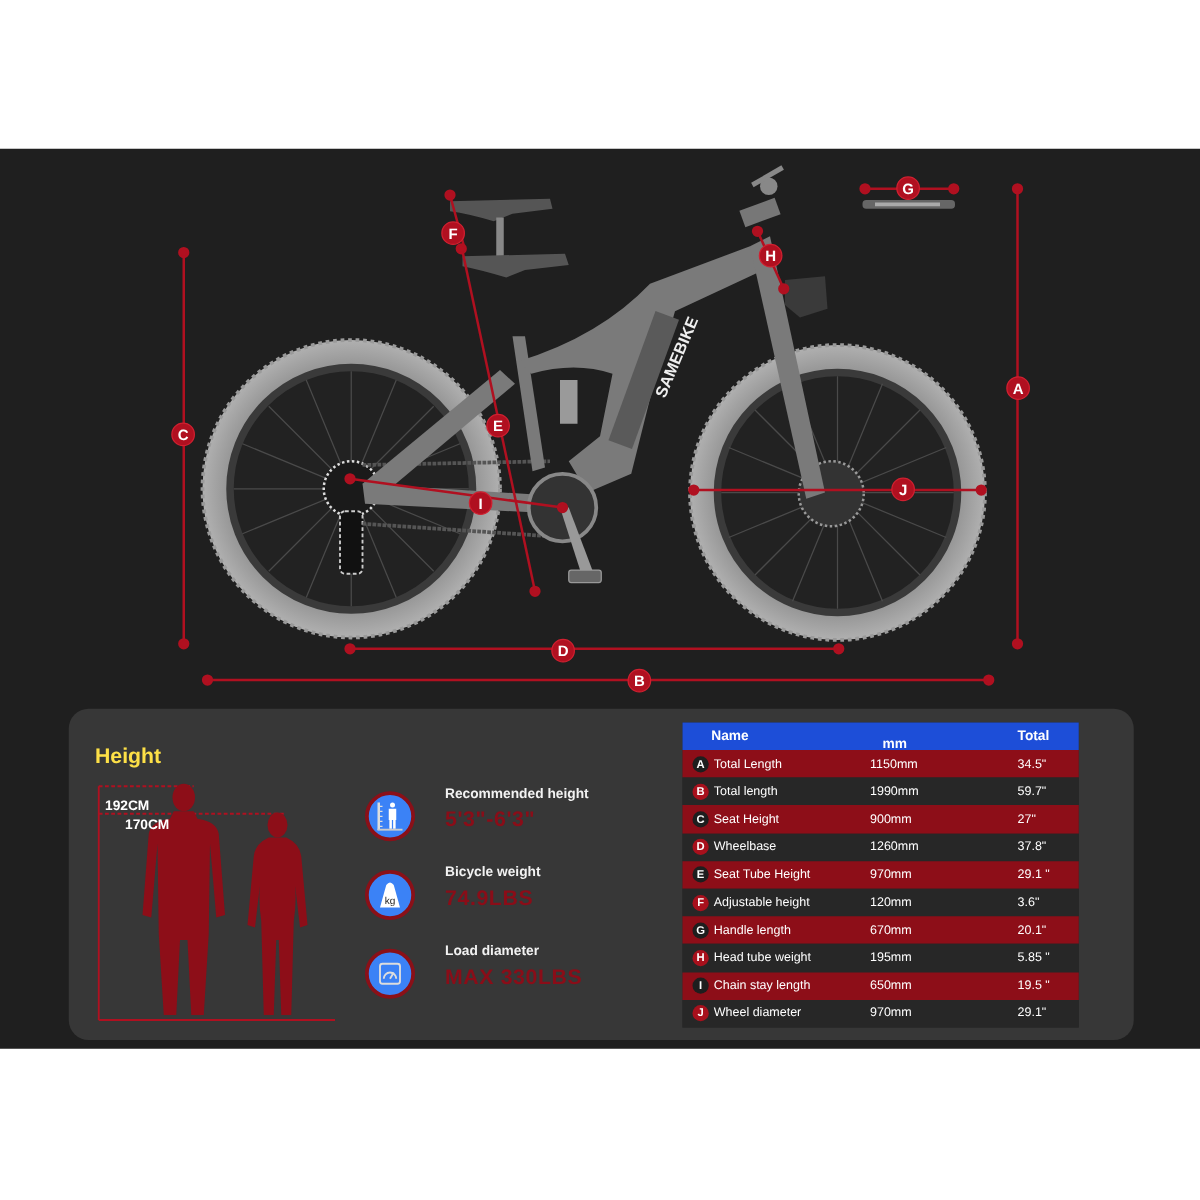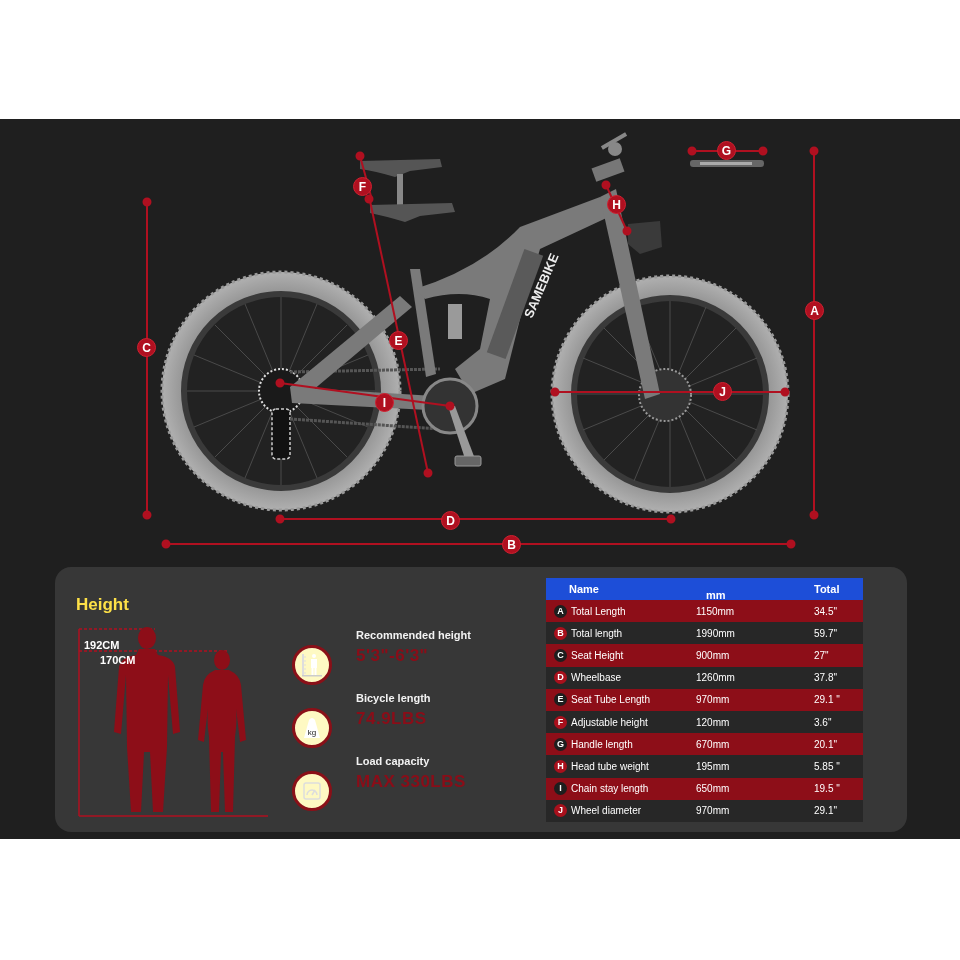--- a/index.html
+++ b/index.html
@@ -5,21 +5,21 @@
   html,body{margin:0;padding:0;}
   body{width:960px;height:960px;background:#ffffff;position:relative;overflow:hidden;font-family:"Liberation Sans",sans-serif;}
   .stage{position:absolute;left:0;top:119px;width:960px;height:720px;background:#1f1f1f;}
   .bike-svg{position:absolute;left:0;top:0;}
   .marker{position:absolute;width:19px;height:19px;border-radius:50%;background:#b01020;color:#fff;font-weight:bold;font-size:12px;line-height:19px;text-align:center;border:1px solid #d02030;box-sizing:border-box;}
   .panel{position:absolute;left:55px;top:448px;width:852px;height:265px;background:#373737;border-radius:16px;}
   .h-title{position:absolute;left:21px;top:28px;color:#fde047;font-size:17px;font-weight:bold;}
   .cm{position:absolute;color:#fff;font-size:11px;font-weight:bold;}
   .people{position:absolute;left:0;top:0;}
   .spec{position:absolute;left:237px;}
-  .spec-icon{position:absolute;left:0;top:16px;width:40px;height:40px;border-radius:50%;border:3px solid #8a1018;box-sizing:border-box;background:#fef9c3;text-decoration:underline;}
+  .spec-icon{position:absolute;left:0;top:4px;width:40px;height:40px;border-radius:50%;border:3px solid #8a1018;box-sizing:border-box;background:#3b82f6;text-decoration:underline;}
   .spec-label{position:absolute;left:64px;top:0;color:#f2f2f2;font-size:11px;font-weight:bold;white-space:nowrap;}
   .spec-value{position:absolute;left:64px;top:17px;color:#8a0d18;font-size:17px;font-weight:bold;white-space:nowrap;letter-spacing:0.5px;}
   .table{position:absolute;left:491px;top:11px;width:317px;background:#262626;}
   .thead{height:22px;display:flex;align-items:center;color:#fff;font-size:11px;font-weight:bold;background:#1d4ed8;}
   .row{height:22.2px;display:flex;align-items:center;color:#fff;font-size:10px;}
   .row.red{background:#8d0e18;}
   .row.dark{background:#272727;}
   .c-name{width:150px;display:flex;align-items:center;padding-left:8px;box-sizing:border-box;}
   .c-mm{width:118px;}
   .c-in{width:49px;}
@@ -200,32 +200,32 @@
       <div class="spec-label">Recommended height</div>
       <div class="spec-value">5'3"-6'3"</div>
     </div>
     <div class="spec" style="top:125px;">
       <div class="spec-icon">
         <svg width="34" height="34" viewBox="0 0 34 34">
             <path d="M 14,9 Q 17,5 20,9 L 25,27 L 9,27 Z" fill="#fff"></path>
             <text x="17" y="24" font-size="8" text-anchor="middle" fill="#222" font-family="Liberation Sans, sans-serif">kg</text>
           </svg>
       </div>
-      <div class="spec-label">Bicycle length</div>
+      <div class="spec-label">Bicycle weight</div>
       <div class="spec-value">74.9LBS</div>
     </div>
     <div class="spec" style="top:188px;">
       <div class="spec-icon">
         <svg width="34" height="34" viewBox="0 0 34 34">
             <rect x="9" y="9" width="16" height="16" rx="2" fill="none" stroke="#ddd" stroke-width="1.5"></rect>
             <path d="M 12,21 A 5,5 0 0 1 22,21" fill="none" stroke="#ddd" stroke-width="1.5"></path>
             <line x1="17" y1="21" x2="20" y2="16" stroke="#ddd" stroke-width="1.5"></line>
           </svg>
       </div>
-      <div class="spec-label">Load capacity</div>
+      <div class="spec-label">Load diameter</div>
       <div class="spec-value">MAX 330LBS</div>
     </div>
 
     <div class="table">
       <div class="thead">
         <div class="c-name" style="padding-left:23px;">Name</div>
         <div class="c-mm" style="padding-left:10px;box-sizing:border-box;margin-top:12px;">mm</div>
         <div class="c-in">Total</div>
       </div>
       <div class="row red">
@@ -256,21 +256,21 @@
           <div class="c-name">
             <span class="badge">D</span>
             <span>Wheelbase</span>
           </div>
           <div class="c-mm">1260mm</div>
           <div class="c-in">37.8"</div>
         </div>
       <div class="row red">
           <div class="c-name">
             <span class="badge">E</span>
-            <span>Seat Tube Length</span>
+            <span>Seat Tube Height</span>
           </div>
           <div class="c-mm">970mm</div>
           <div class="c-in">29.1 "</div>
         </div>
       <div class="row dark">
           <div class="c-name">
             <span class="badge">F</span>
             <span>Adjustable height</span>
           </div>
           <div class="c-mm">120mm</div>

